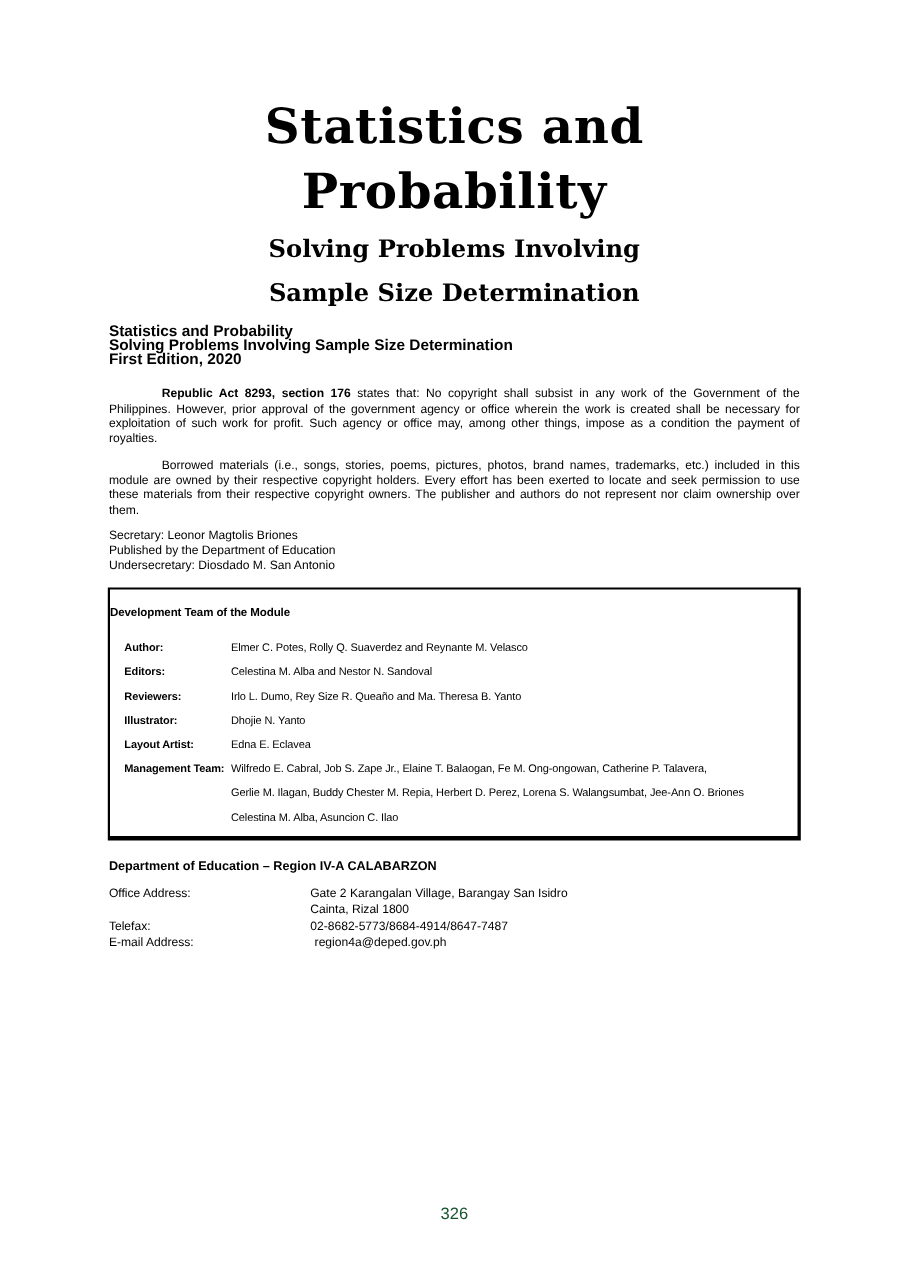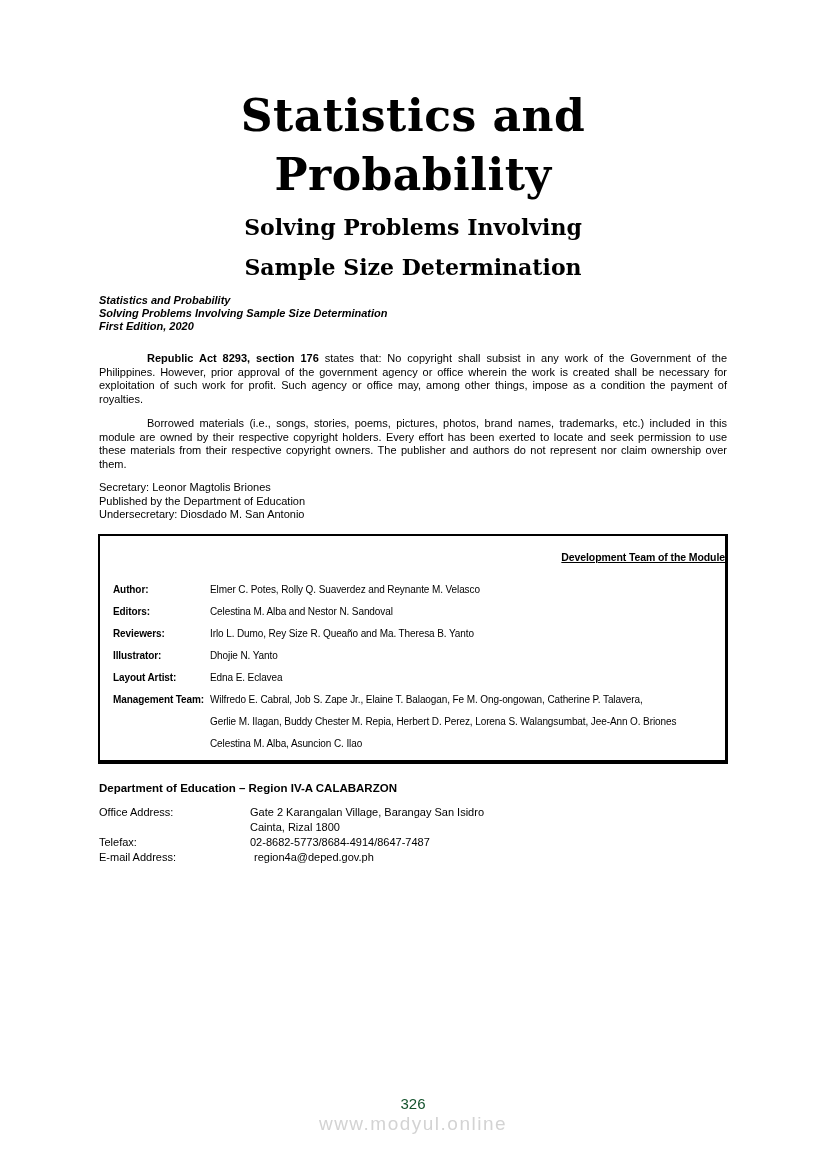--- a/index.html
+++ b/index.html
@@ -16,21 +16,21 @@
 
   .title-block {
     text-align: center;
     padding-top: 86px;
     font-family: "DejaVu Serif", serif;
     font-weight: bold;
   }
   .main-title { font-size: 44px; line-height: 59px; letter-spacing: 0.5px; }
   .sub-title  { font-size: 22px; line-height: 40px; margin-top: 3px; }
 
-  .edition { font-weight: bold; font-size: 11px; line-height: 13px; margin-top: 7px; font-style: italic; }
+  .edition { font-weight: bold; font-size: 14px; line-height: 13px; margin-top: 7px; }
 
   .para {
     font-size: 11px;
     line-height: 13.5px;
     text-align: justify;
     text-indent: 48px;
     margin: 0;
   }
   .para-1 { margin-top: 19px; }
   .para-2 { margin-top: 11px; }
@@ -43,36 +43,35 @@
     margin-left: -1px;
     width: 630px;
     height: 230px;
     border: 2px solid #000000;
     border-right-width: 3px;
     border-bottom-width: 4px;
     font-size: 10px;
     letter-spacing: -0.1px;
   }
   .team-header {
-    text-align: right;
+    text-align: left;
     font-weight: bold;
     font-size: 10.5px;
     margin-top: 15px;
-    text-decoration: underline;
   }
   .team-rows { margin-top: 20px; }
   .team-row { display: flex; margin-bottom: 9px; line-height: 13px; }
   .team-label { width: 97px; padding-left: 13px; font-weight: bold; flex-shrink: 0; }
   .team-value { flex: 1; padding-right: 10px; }
   .team-value .mt-line { margin-bottom: 9px; }
 
   .region-heading { font-size: 11.5px; font-weight: bold; margin: 18px 0 0 0; }
 
   .contact { margin-top: 11px; font-size: 11px; line-height: 15px; }
-  .contact-row { display: flex; }
+  .contact-row { display: flex; gap: 32px; }
   .contact-label { width: 151px; flex-shrink: 0; }
   .contact-value.indent-slight { padding-left: 4px; }
 
   .page-number {
     position: absolute;
     top: 1095px; left: 0;
     width: 100%;
     text-align: center;
     font-size: 15px;
     color: #14532d;
@@ -172,15 +171,14 @@
       </div>
       <div class="contact-row">
         <div class="contact-label">E-mail Address:</div>
         <div class="contact-value indent-slight">region4a@deped.gov.ph</div>
       </div>
     </div>
 
   </div>
 
   <div class="page-number">326</div>
-  <div class="watermark">www.modyul.online</div>
 
 </div>
 
 </body></html>

